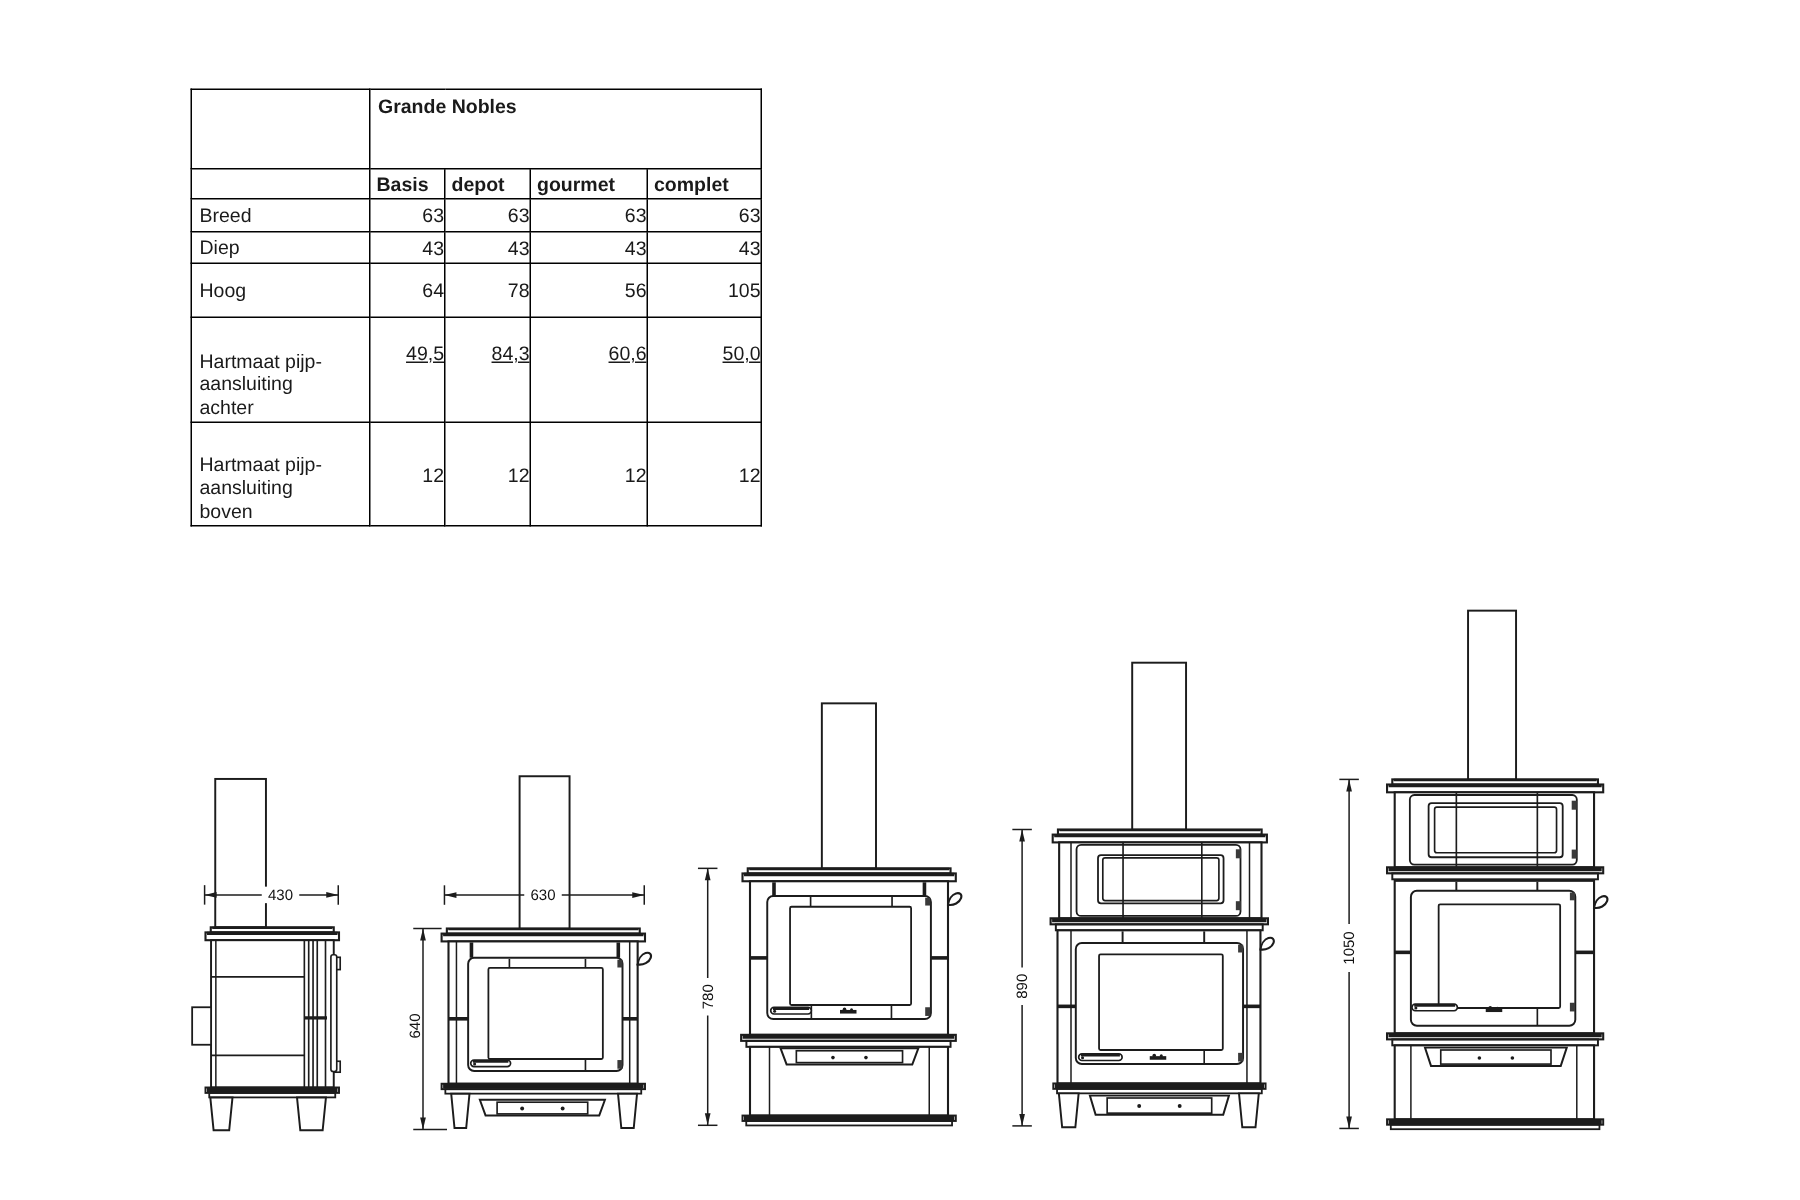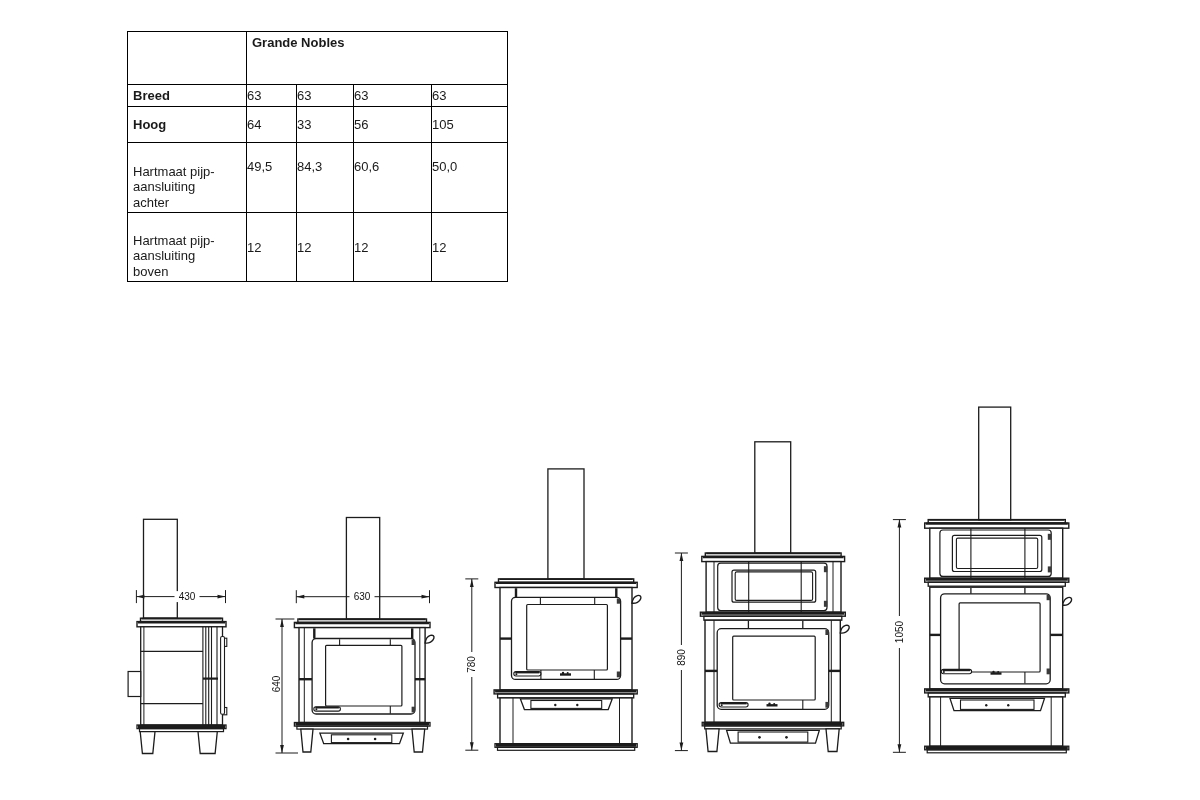--- a/index.html
+++ b/index.html
@@ -1,60 +1,74 @@
 <!DOCTYPE html>
 <html><head>
 <meta charset="utf-8">
 <title>Grande Nobles</title>
 <style>
  html,body{margin:0;padding:0;background:#fff;}
  body{width:1200px;height:800px;position:relative;overflow:hidden;
       font-family:"Liberation Sans",sans-serif;}
- #spec{position:absolute;left:127px;top:31px;border-collapse:collapse;table-layout:fixed;}
+ #spec{position:absolute;left:127px;top:59px;border-collapse:collapse;table-layout:fixed;}
  #spec td{border:1px solid #000;font-size:13px;color:#1a1a1a;padding:0;}
  #spec td.hdr{font-weight:bold;vertical-align:top;padding:3px 0 0 5px;}
  #spec td.vh{font-weight:bold;vertical-align:middle;padding-left:4px;}
- #spec td.lbl{font-weight:bold;vertical-align:middle;padding-left:5px;line-height:15.5px;}
+ #spec td.lbl{font-weight:normal;vertical-align:middle;padding-left:5px;line-height:15.5px;}
  #spec td.lbl2{font-weight:normal;vertical-align:bottom;padding:0 0 2px 5px;line-height:15.5px;}
- #spec td.num{text-align:left;vertical-align:middle;}
- #spec td.nup{padding-bottom:22px;}
+ #spec td.num{text-align:right;vertical-align:middle;}
+ #spec td.nup{padding-bottom:22px;text-decoration:underline;}
  #art{position:absolute;left:0;top:0;}
 </style>
 </head>
 <body>
 
 <table id="spec">
  <colgroup>
       <col style="width:119px">
       <col style="width:50px">
       <col style="width:57px">
       <col style="width:78px">
       <col style="width:76px">
     </colgroup>
 
  <tbody>
       <tr style="height:53px">
         <td class="lbl"></td>
         <td colspan="4" class="hdr">Grande Nobles</td>
       </tr>
 
+ <tr style="height:20px">
+        <td class="lbl"></td>
+        <td class="vh">Basis</td>
+        <td class="vh">depot</td>
+        <td class="vh">gourmet</td>
+        <td class="vh">complet</td>
+      </tr>
 
  <tr style="height:22px">
         <td class="lbl">Breed</td>
         <td class="num">63</td>
         <td class="num">63</td>
         <td class="num">63</td>
         <td class="num">63</td>
       </tr>
 
+ <tr style="height:21px">
+        <td class="lbl">Diep</td>
+        <td class="num">43</td>
+        <td class="num">43</td>
+        <td class="num">43</td>
+        <td class="num">43</td>
+      </tr>
 
  <tr style="height:36px">
         <td class="lbl">Hoog</td>
         <td class="num">64</td>
-        <td class="num">33</td>
+        <td class="num">78</td>
         <td class="num">56</td>
         <td class="num">105</td>
       </tr>
 
  <tr style="height:70px">
         <td class="lbl2">Hartmaat pijp-<br>aansluiting<br>achter</td>
         <td class="num nup">49,5</td>
         <td class="num nup">84,3</td>
         <td class="num nup">60,6</td>
         <td class="num nup">50,0</td>

